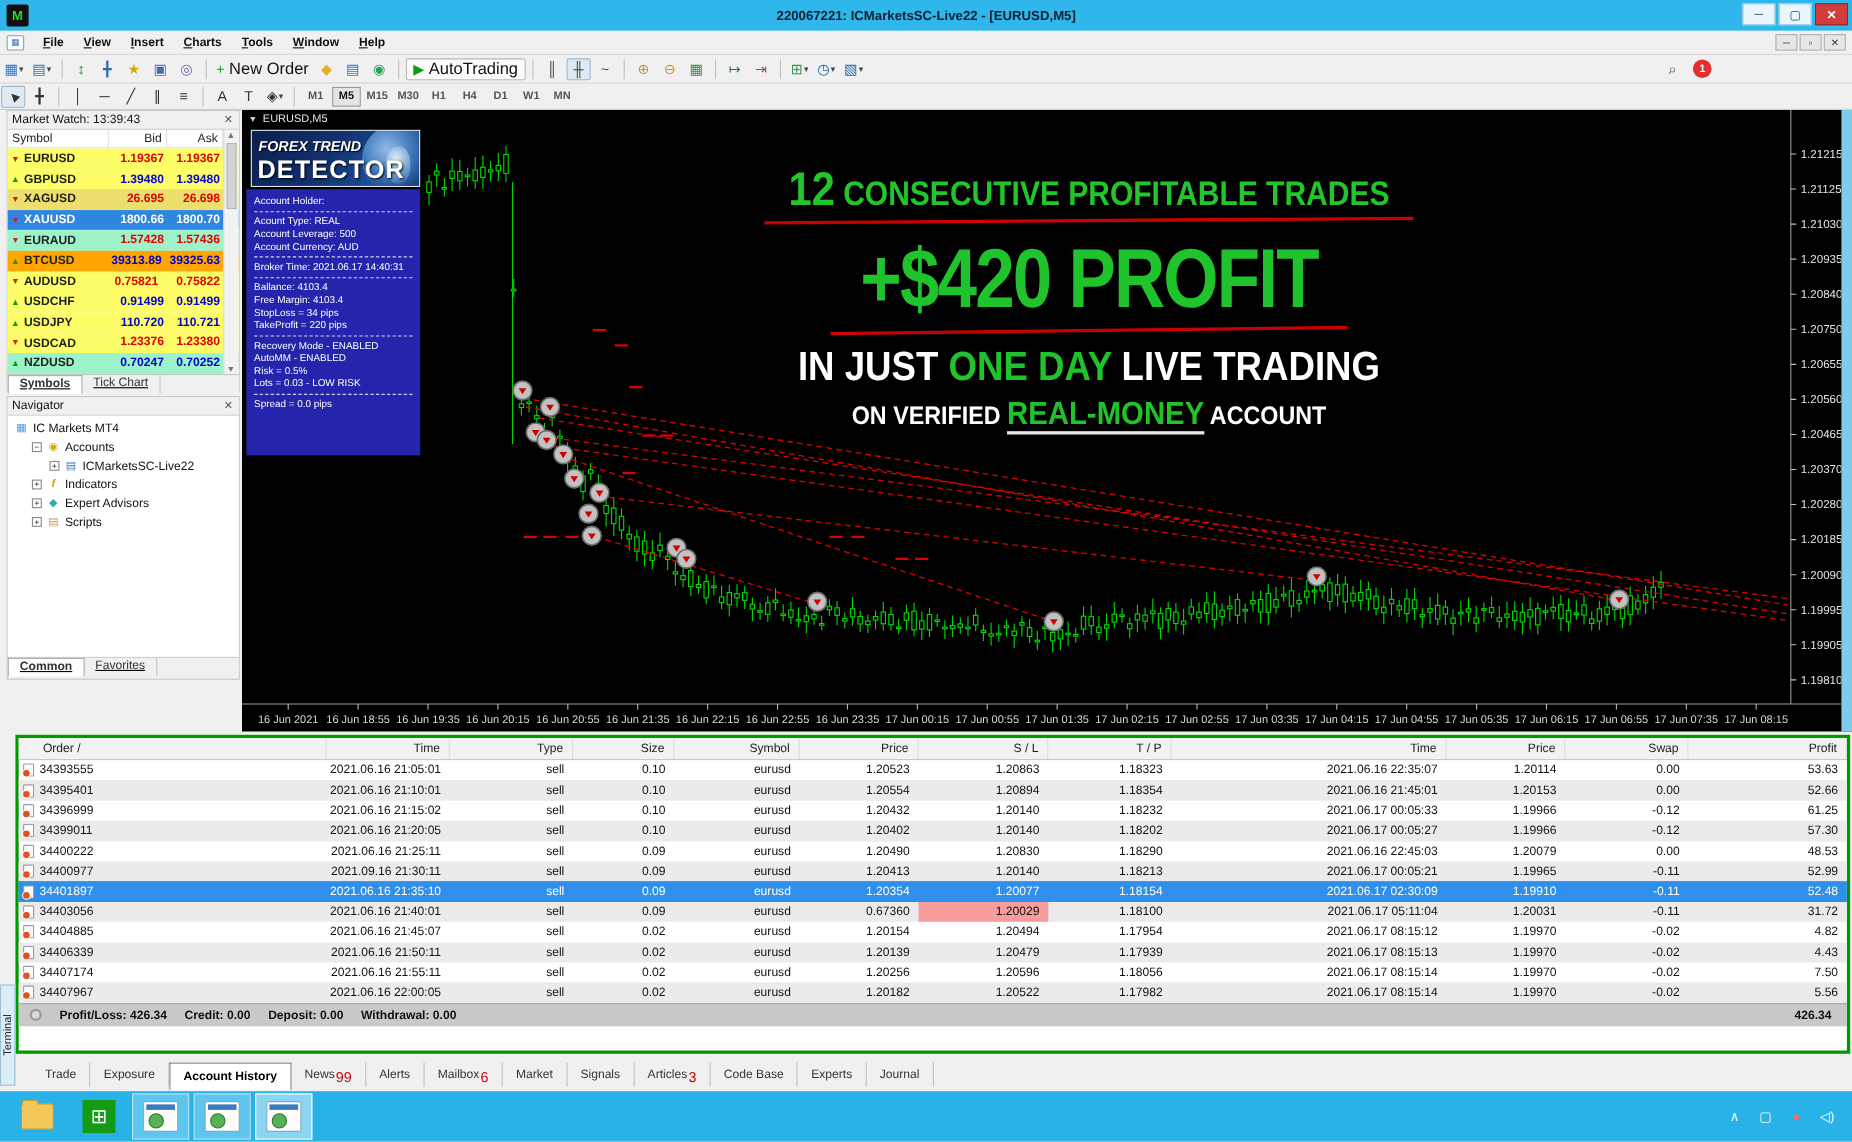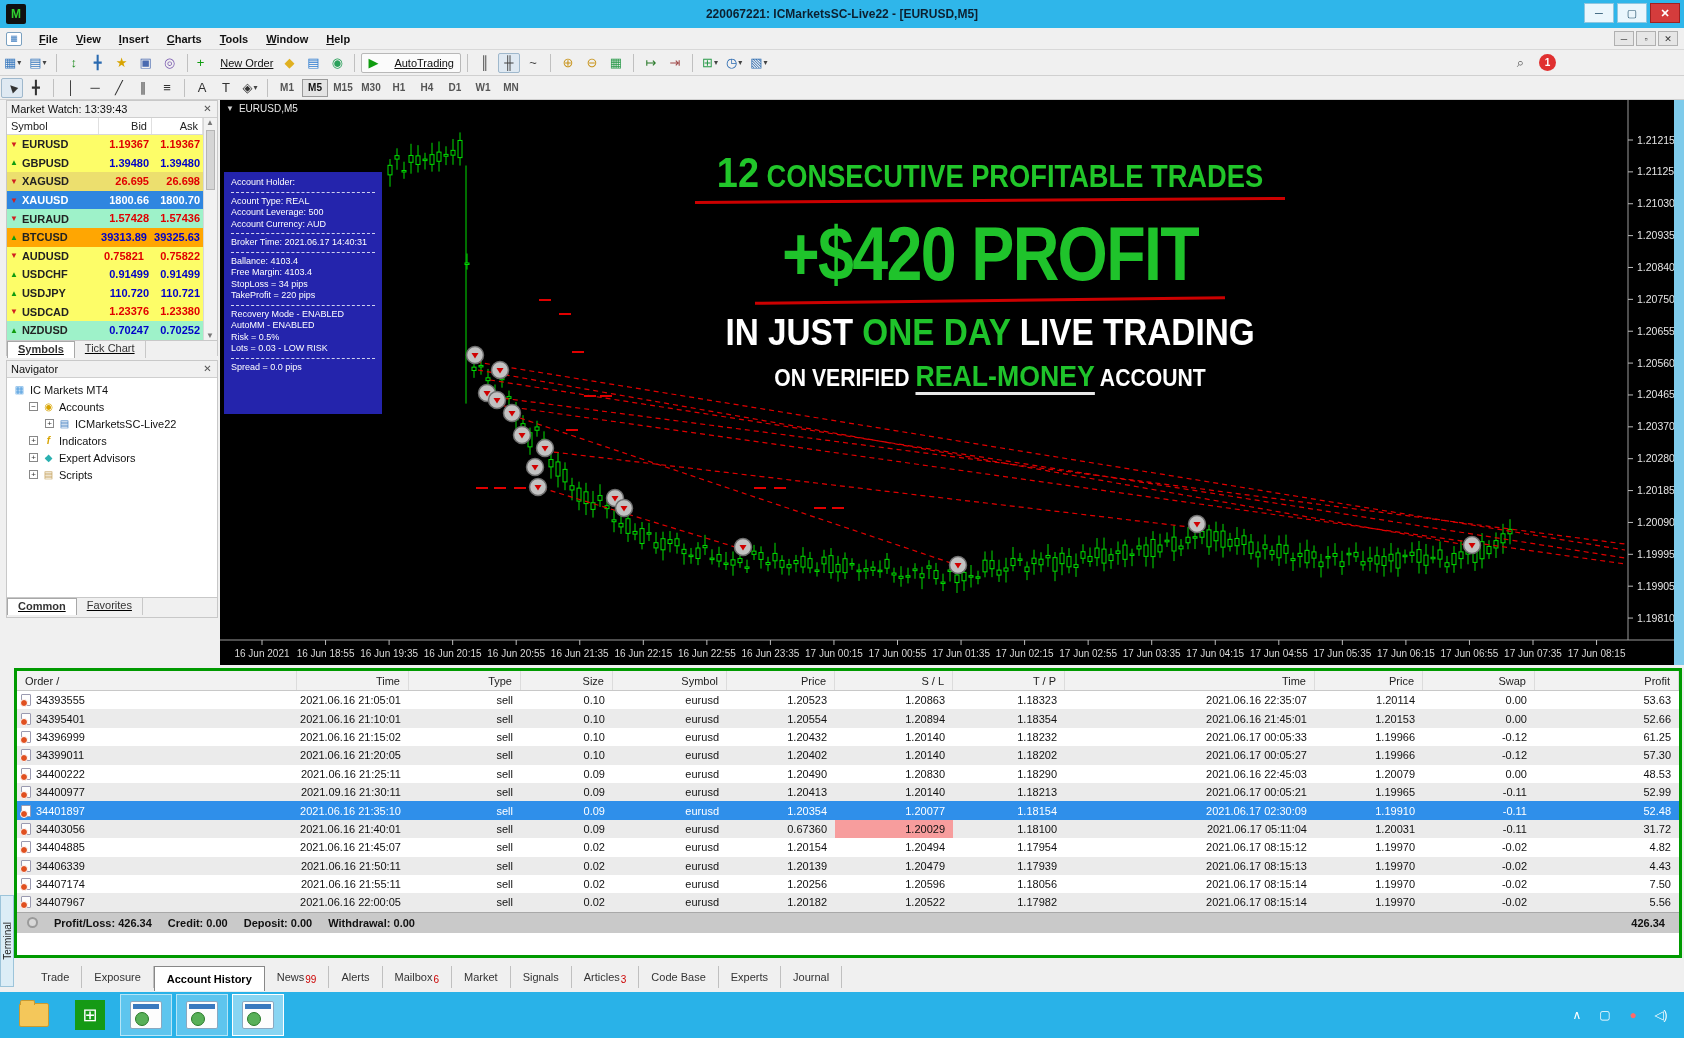--- a/index.html
+++ b/index.html
@@ -32,21 +32,21 @@
 
   
   .toolbar { position:absolute; left:0; width:1684px; background:#f0f0f0; display:flex;
     align-items:center; border-bottom:1px solid #d0d0d0; }
   .tb1 { top:50px; height:26px; }
   .tb2 { top:76px; height:24px; }
   .tbsep { width:1px; height:18px; background:#c0c0c0; margin:0 5px; }
   .tbico { height:20px; min-width:22px; padding:0 2px; margin:0 1px; display:flex; align-items:center;
     justify-content:center; font-size:13px; border:1px solid transparent; border-radius:2px; }
   .tbico .caret { font-size:8px; color:#444; margin-left:1px; }
-  .tbico .lbl { font-size:11px; color:#111; margin-left:16px;text-decoration:underline; }
+  .tbico .lbl { font-size:15px; color:#111; margin-left:4px; }
   .tbico.boxed { border:1px solid #b8b8b8; background:#fbfbfb; padding:0 6px; }
   .tbico.active { border:1px solid #9fb8cc; background:#dfe9f2; }
   .tf-btn { min-width:26px; height:18px; margin:0 1px; display:flex; align-items:center; justify-content:center;
     font-size:10px; font-weight:bold; color:#555; border:1px solid transparent; }
   .tf-btn.active { background:#e4e4e4; border:1px solid #9a9a9a; color:#111; }
 
   
   .panel { position:absolute; left:6px; width:212px; background:#f0f0f0; border:1px solid #c8c8c8; }
   .panel-title { height:17px; background:#f0f0f0; border-bottom:1px solid #cfcfcf; display:flex;
     align-items:center; font-size:11px; color:#111; padding:0 4px; position:relative; }
@@ -111,21 +111,21 @@
   .promo .row4 { margin-top:6px; font-size:23px; font-weight:bold; white-space:nowrap;
     transform:scaleX(0.92); transform-origin:center; }
   .promo .row4 .grn { color:#1fc32b; font-size:29px; border-bottom:3px solid #e8e8e8; padding-bottom:0px; }
 
   
   .terminal { position:absolute; left:14px; top:668px; width:1668px; height:290px;
     border:3px solid #009a00; background:#fff; }
   .t-grid { display:grid; grid-template-columns:280px 112px 112px 92px 114px 108px 118px 112px 250px 108px 112px 1fr; }
   .t-hdr { height:20px; background:#f2f2f2; border-bottom:1px solid #c8c8c8; font-size:11px; color:#222; }
   .t-hdr > span { display:flex; align-items:center; justify-content:flex-end; padding:0 8px;
-    border-right:1px solid #dcdcdc; }
+    border-right:1px solid #dcdcdc;margin-left:14px; }
   .t-hdr > span:first-child { justify-content:flex-start; }
   .t-row { height:18.4px; font-size:11px; color:#111; }
   .t-row > span { display:flex; align-items:center; justify-content:flex-end; padding:0 8px; overflow:hidden; white-space:nowrap; }
   .t-row > span:first-child { justify-content:flex-start; padding-left:4px; gap:5px; }
   .t-row.alt { background:#ebebeb; }
   .t-row.sel { background:#2f8fea; color:#fff; }
   .t-row .slhl { background:#f79d9d; color:#111; }
   .doc-ico { width:10px; height:12px; background:#fdfdfd; border:1px solid #9a9ab0; border-radius:1px;
     position:relative; flex:none; }
   .doc-ico::after { content:""; position:absolute; left:-2px; bottom:-2px; width:6px; height:6px;
@@ -136,21 +136,21 @@
   .t-footer .total { margin-left:auto; padding-right:4px; }
   .term-side { position:absolute; left:0; top:895px; width:14px; height:92px; background:#dcedf6;
     border:1px solid #9cc4da; font-size:10px; color:#222; display:flex; align-items:center; justify-content:center; }
   .term-side span { writing-mode:vertical-rl; transform:rotate(180deg); }
 
   .term-tabs { position:absolute; left:29px; top:966px; width:1670px; height:26px; background:#f0f0f0;
     display:flex; align-items:flex-start; font-size:11px; color:#333; }
   .term-tab { display:flex; align-items:center; padding:4px 12px 5px; border-right:1px solid #c0c0c0;
     height:22px; white-space:nowrap; }
   .term-tab.active { background:#fff; border:1px solid #888; border-bottom:none; font-weight:bold; color:#000; height:25px; }
-  .term-tab .badge { color:#cc0000; font-size:10px; margin-left:1px; margin-top:6px; }
+  .term-tab .badge { color:#cc0000; font-size:13px; margin-left:1px; margin-top:6px; }
 
   
   .taskbar { position:absolute; left:0; top:992px; width:1684px; height:46px; background:#29b2e8;
     display:flex; align-items:center; }
   .tb-item { width:52px; height:42px; margin:0 2px; display:flex; align-items:center; justify-content:center;
     border:1px solid transparent; }
   .tb-item.open { background:rgba(255,255,255,.25); border:1px solid rgba(255,255,255,.55); }
   .tb-item.active { background:rgba(255,255,255,.45); border:1px solid #fff; }
   .folder-ico { width:30px; height:24px; background:#f4c75a; border:1px solid #c89a30; border-radius:2px; position:relative; }
   .folder-ico::before { content:""; position:absolute; left:0; top:-4px; width:13px; height:4px;
@@ -940,20 +940,26 @@
         <circle cx="977" cy="424" r="8.5" fill="#c2c2c2" stroke="#6e6e6e" stroke-width="1.5"></circle>
         <polygon points="973.5,422 980.5,422 977,427.5" fill="#d00000"></polygon>
         <circle cx="1252" cy="445" r="8.5" fill="#c2c2c2" stroke="#6e6e6e" stroke-width="1.5"></circle>
         <polygon points="1248.5,443 1255.5,443 1252,448.5" fill="#d00000"></polygon>
       </svg>
     <div class="chart-frame-right"></div>
     <div class="sym-label">
       <span class="tri">▼</span>
       <span>EURUSD,M5</span>
     </div>
+    <div class="banner">
+      <div class="face"></div>
+      <div class="face2"></div>
+      <div class="l1">FOREX TREND</div>
+      <div class="l2">DETECTOR</div>
+    </div>
     <div class="info-panel" id="info-panel">
         <div>Account Holder:</div>
         <div class="info-sep"></div>
         <div>Acount Type:  REAL</div>
         <div>Account Leverage: 500</div>
         <div>Account Currency: AUD</div>
         <div class="info-sep"></div>
         <div>Broker Time: 2021.06.17 14:40:31</div>
         <div class="info-sep"></div>
         <div>Ballance: 4103.4</div>

